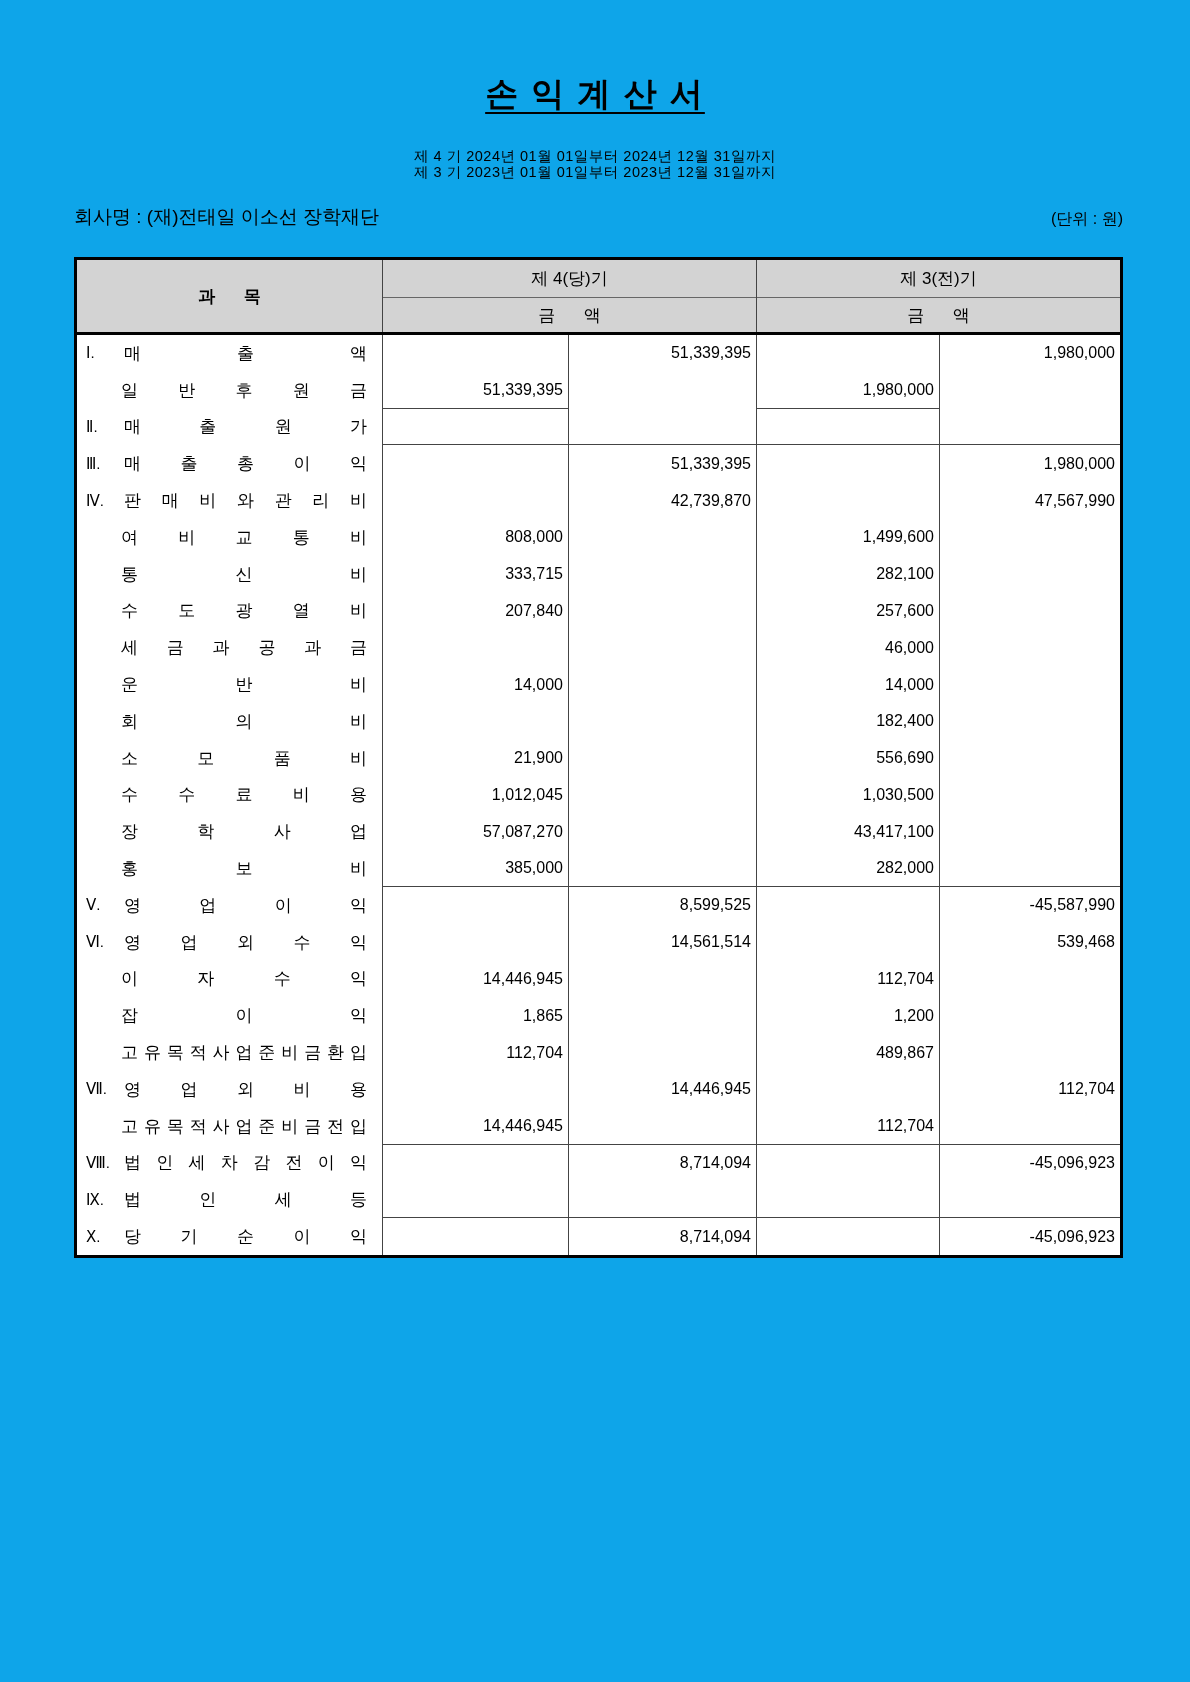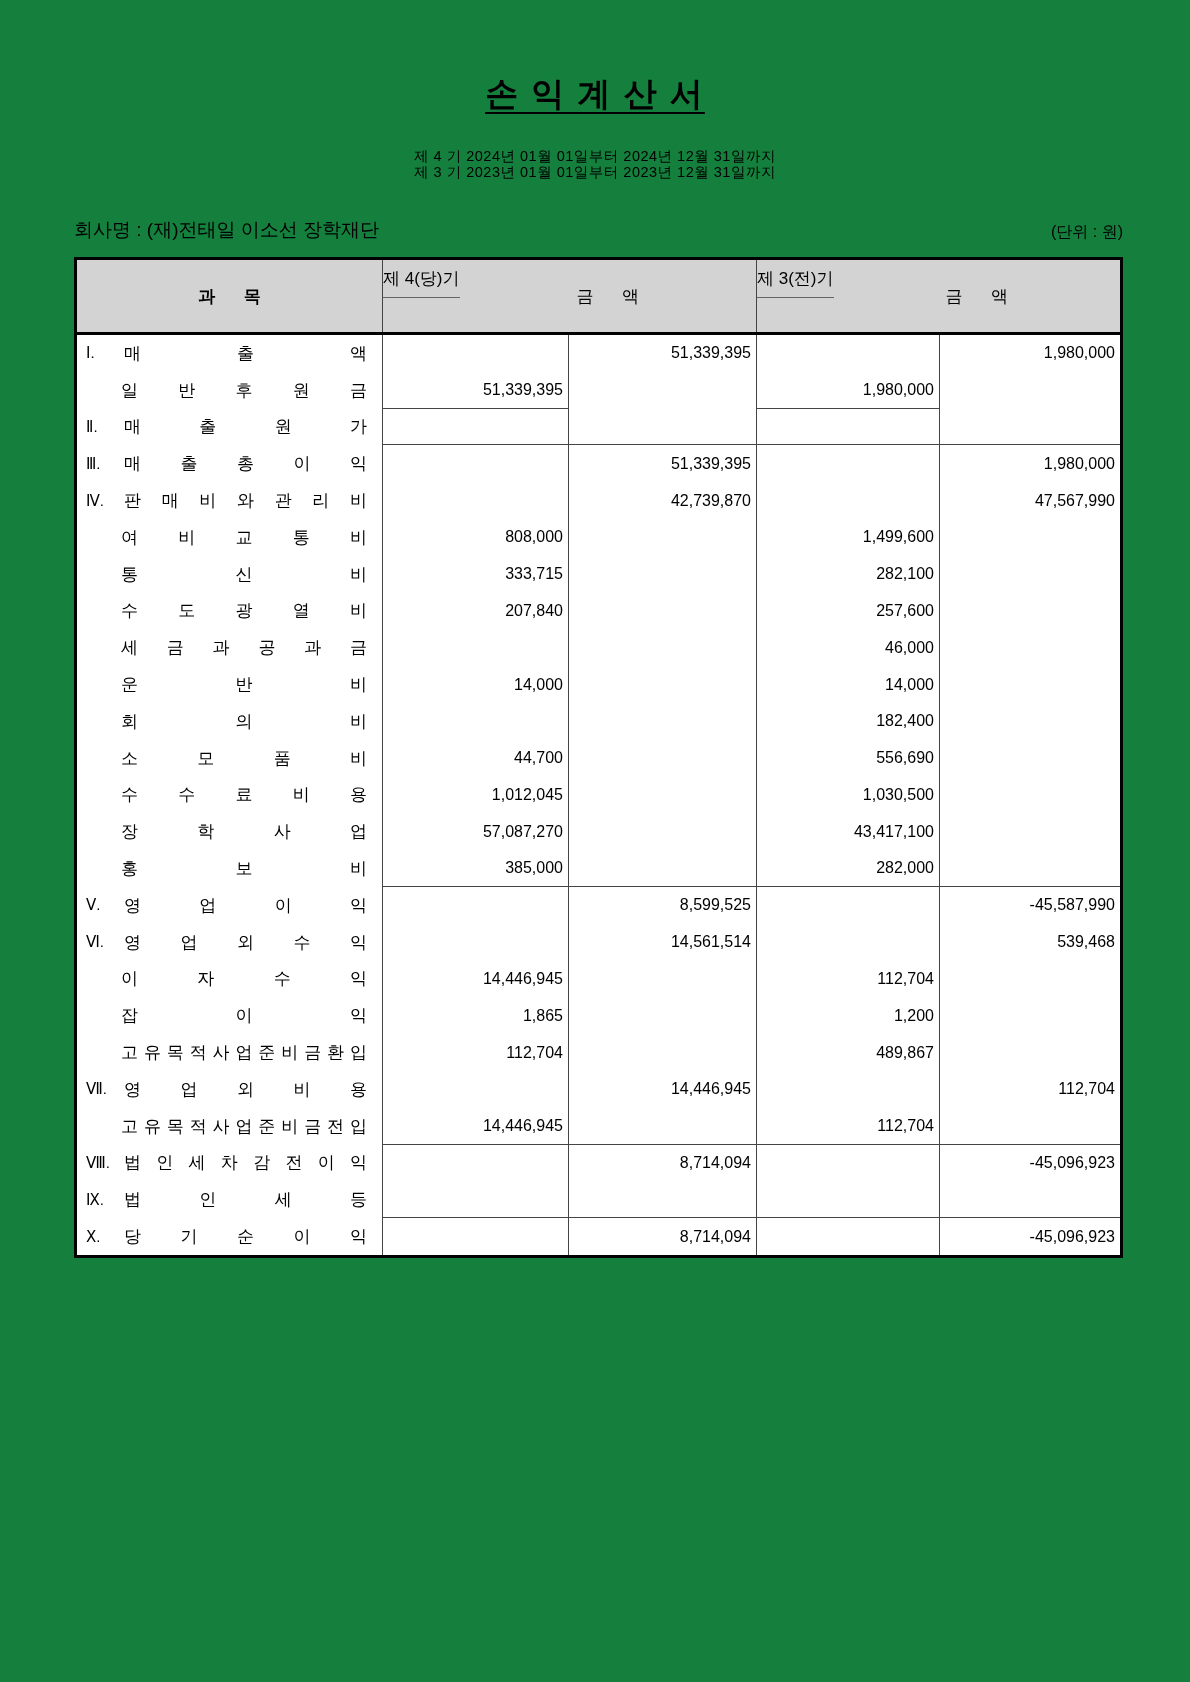--- a/index.html
+++ b/index.html
@@ -1,48 +1,48 @@
 <!DOCTYPE html>
 <html><head>
 <meta charset="utf-8">
 <style>
   html,body{margin:0;padding:0;background:#e8e8e8;}
   .page{
-    position:relative;width:1190px;height:1682px;background:#15803d;color:#000;
+    position:relative;width:1190px;height:1682px;background:#0ea5e9;color:#000;
     font-family:"Liberation Sans","DejaVu Sans",sans-serif;overflow:hidden;margin:0 auto;
   }
   
   .title{
     position:absolute;top:72px;left:0;width:100%;margin:0;text-align:center;
     font-size:33px;font-weight:700;letter-spacing:2px;
     text-decoration:underline;text-decoration-thickness:2px;text-underline-offset:7px;
   }
   .subtitle{position:absolute;left:0;width:100%;text-align:center;font-size:14.5px;letter-spacing:.5px;}
   .subtitle.s1{top:147px;}
   .subtitle.s2{top:163px;}
   .meta{
-    position:absolute;top:217px;left:74px;width:1049px;
+    position:absolute;top:204px;left:74px;width:1049px;
     display:flex;justify-content:space-between;align-items:flex-end;
   }
   .meta .company{font-size:19px;}
   .meta .unit{font-size:16px;}
   
   .fin-table{
     position:absolute;top:257px;left:74px;width:1049px;
     border:3px solid #000;box-sizing:border-box;background:#fff;
   }
   .thead{
     display:grid;grid-template-columns:306px 374px 363px;
     height:75px;box-sizing:border-box;border-bottom:3px solid #000;background:#d3d3d3;
   }
   .h-acct{
     border-right:1px solid #444;display:flex;align-items:center;justify-content:center;
     font-size:17px;word-spacing:24px;font-weight:bold;
   }
-  .h-period{display:flex;box-sizing:border-box;}
+  .h-period{display:flex;flex-direction:column;box-sizing:border-box;}
   .h-period.current{border-right:1px solid #444;}
   .h-pname{
     height:38px;box-sizing:border-box;border-bottom:1px solid #666;
     display:flex;align-items:center;justify-content:center;font-size:17px;
   }
   .h-amt{flex:1;display:flex;align-items:center;justify-content:center;font-size:17px;word-spacing:24px;}
   .tbody{display:block;}
   .trow{display:grid;grid-template-columns:306px 186px 188px 183px 180px;height:36.8px;}
   .cell{box-sizing:border-box;min-width:0;}
   .c1{
@@ -261,21 +261,21 @@
         <div class="trow rule-none">
           <div class="cell c1">
             <span class="prefix indent"></span>
             <span class="acct-name">
               <span class="ch">소</span>
               <span class="ch">모</span>
               <span class="ch">품</span>
               <span class="ch">비</span>
             </span>
           </div>
-          <div class="cell num c2">44,700</div>
+          <div class="cell num c2">21,900</div>
           <div class="cell num c3"></div>
           <div class="cell num c4">556,690</div>
           <div class="cell num c5"></div>
         </div>
         <div class="trow rule-none">
           <div class="cell c1">
             <span class="prefix indent"></span>
             <span class="acct-name">
               <span class="ch">수</span>
               <span class="ch">수</span>

